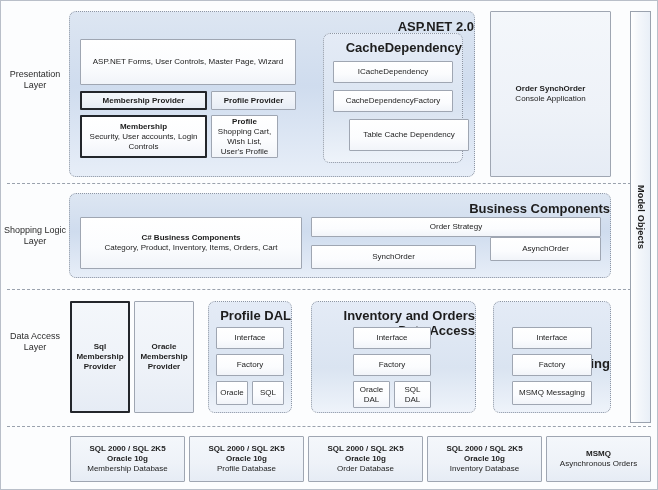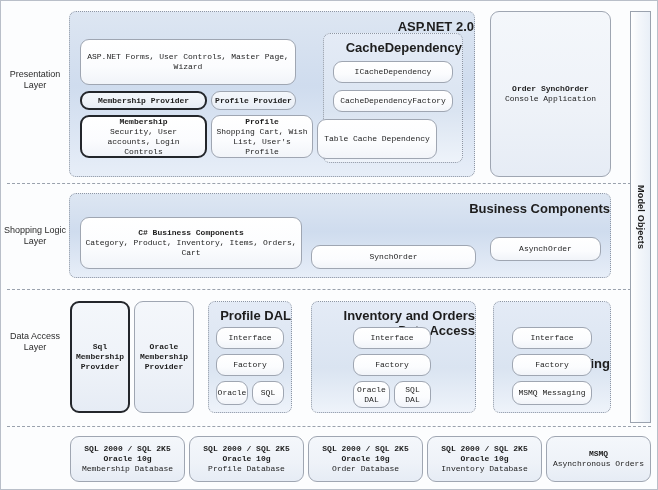--- a/index.html
+++ b/index.html
@@ -33,22 +33,21 @@
   .subgroup{
     border:1px dotted #8e96a3;border-radius:7px;
     background:linear-gradient(180deg,#e4ebf6 0%,#dae4f1 60%,#eef3fa 100%);
   }
   
   .box{
     border:1px solid #9fa6b2;
     background:linear-gradient(180deg,#ffffff 0%,#fbfcfe 60%,#f1f4f9 100%);
     display:flex;flex-direction:column;align-items:center;justify-content:center;
     text-align:center;font-size:8px;color:#1d1d1d;line-height:10px;
-    border-radius:9px;
-    font-family:Liberation Mono, monospace;
+    border-radius:1px;
   }
   .box.shaded{
     background:linear-gradient(180deg,#f4f7fb 0%,#eef2f8 60%,#e6ecf5 100%);
   }
   .box.strong{border:2px solid #23262b;}
   .box .t1{font-weight:bold;}
   .box .t2{font-weight:normal;}
   .box .t3{font-weight:normal;}
   
   .sidebar-box{
@@ -97,52 +96,55 @@
 
   <div class="abs box shaded" style="left:210px;top:90px;width:85px;height:19px;">
     <span class="t1">Profile Provider</span>
   </div>
 
   <div class="abs box strong" style="left:79px;top:114px;width:127px;height:43px;">
     <span class="t1">Membership</span>
     <span class="t2" style="padding:0 4px;">Security, User accounts, Login Controls</span>
   </div>
 
-  <div class="abs box" style="left:210px;top:114px;width:102px;height:43px;">
+  <div class="abs box" style="left:210px;top:114px;width:67px;height:43px;">
     <span class="t1">Profile</span>
     <span class="t2" style="padding:0 3px;">Shopping Cart, Wish List, User's Profile</span>
   </div>
 
   <div class="abs subgroup" style="left:322px;top:32px;width:140px;height:130px;">
     <div class="group-title" style="top:6px;">CacheDependency</div>
   </div>
   <div class="abs box" style="left:332px;top:60px;width:120px;height:22px;">
     <span>ICacheDependency</span>
   </div>
   <div class="abs box" style="left:332px;top:89px;width:120px;height:22px;">
     <span>CacheDependencyFactory</span>
   </div>
-  <div class="abs box" style="left:316px;top:118px;width:120px;height:40px;">
+  <div class="abs box" style="left:348px;top:118px;width:120px;height:32px;">
     <span>Table Cache Dependency</span>
   </div>
 
   <div class="abs box shaded" style="left:489px;top:10px;width:121px;height:166px;">
     <span class="t1">Order SynchOrder</span>
     <span class="t2">Console Application</span>
   </div>
 
   <div class="abs group" style="left:68px;top:192px;width:542px;height:85px;">
     <div class="group-title" style="top:7px;">Business Components</div>
   </div>
 
   <div class="abs box" style="left:79px;top:216px;width:222px;height:52px;">
     <span class="t1">C# Business Components</span>
     <span class="t2" style="padding:0 4px;">Category, Product, Inventory, Items, Orders, Cart</span>
   </div>
 
+  <div class="abs box" style="left:310px;top:216px;width:290px;height:20px;">
+    <span>Order Strategy</span>
+  </div>
   <div class="abs box" style="left:310px;top:244px;width:165px;height:24px;text-align:center;">
     <span>SynchOrder</span>
   </div>
   <div class="abs box" style="left:489px;top:236px;width:111px;height:24px;">
     <span>AsynchOrder</span>
   </div>
 
   <div class="abs box strong shaded" style="left:69px;top:300px;width:60px;height:112px;">
     <span class="t1">Sql</span>
     <span class="t1">Membership</span>

